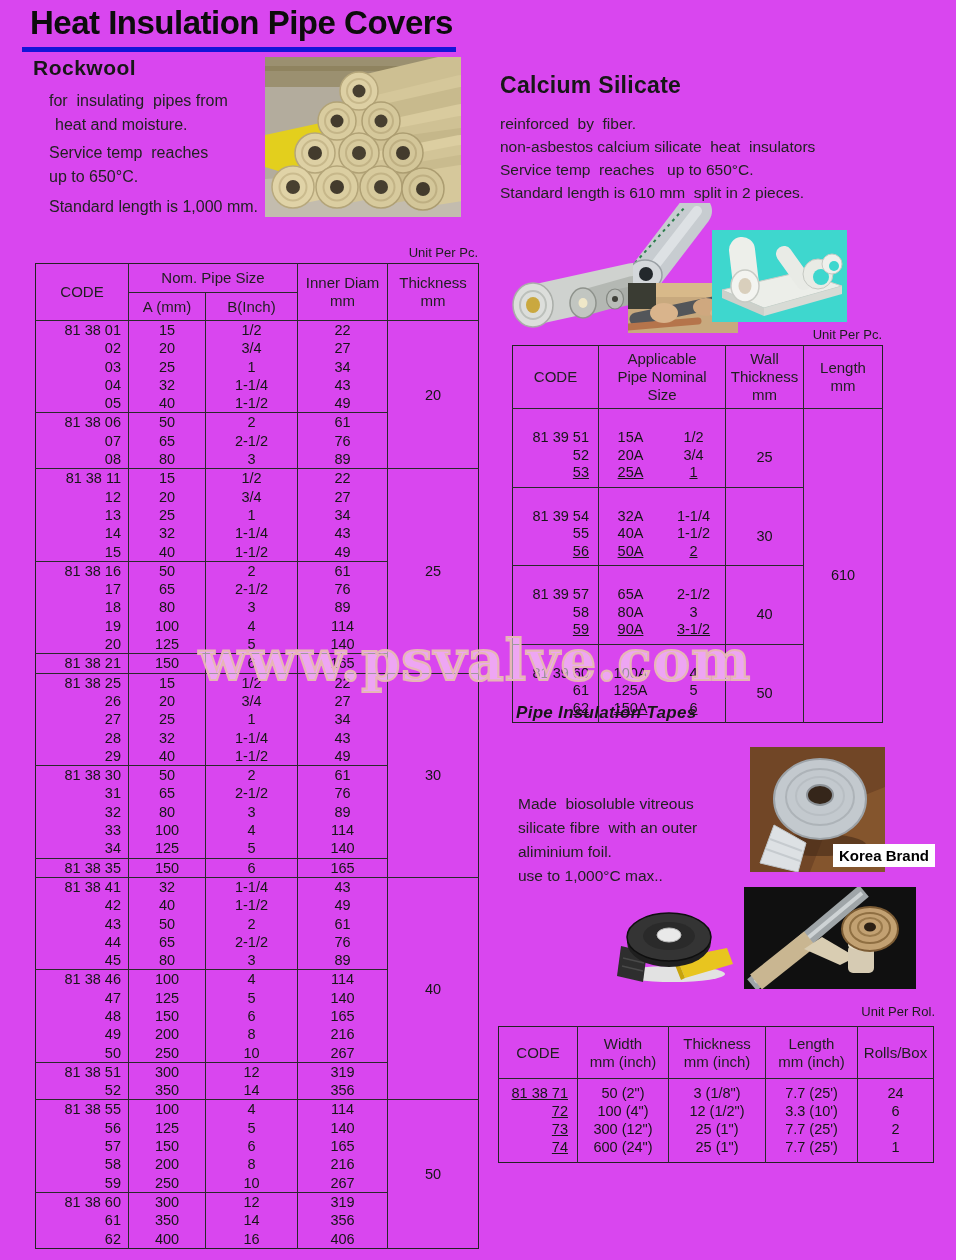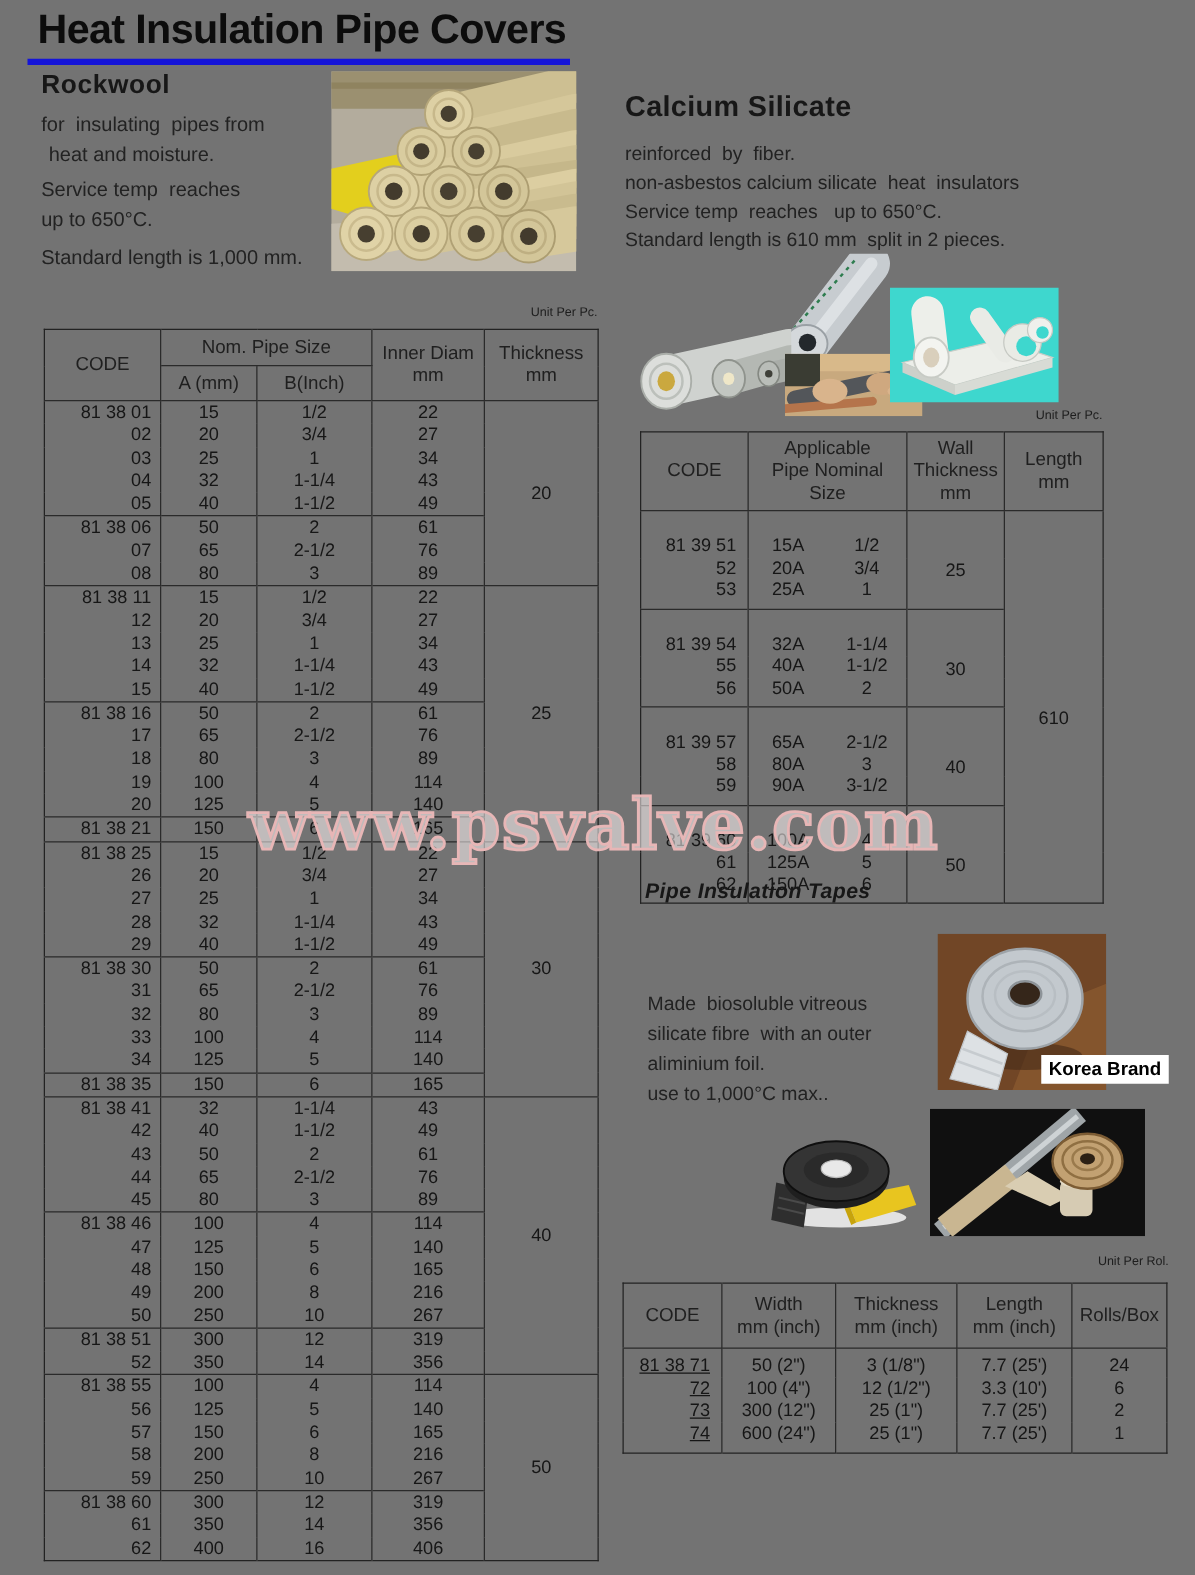--- a/index.html
+++ b/index.html
@@ -1,54 +1,54 @@
 <!DOCTYPE html>
 <html><head>
 <meta charset="utf-8">
 <style>
   * { margin:0; padding:0; box-sizing:border-box; }
   html,body { background:#ffffff; }
   .canvas {
     position:relative; width:956px; height:1260px; margin:0 auto;
-    background:#737373; overflow:hidden;
+    background:#d946ef; overflow:hidden;
     font-family:"Liberation Sans", sans-serif; color:#1b1b1b;
   }
   .abs { position:absolute; }
 
   
   .page-title {
     left:30px; top:4px; font-size:33px; font-weight:bold; letter-spacing:-0.5px; color:#0c0c0c;
   }
   .title-underline { left:22px; top:47px; width:434px; height:5px; background:#1414d8; }
 
   
   .sec-heading { font-weight:bold; color:#171717; }
   .desc-line { white-space:pre-wrap; color:#222; }
 
   #rockwool-block { left:33px; top:56px; width:232px; }
   #rockwool-block .sec-heading { font-size:21px; margin-bottom:12px; letter-spacing:0.5px; }
-  #rockwool-block .desc-line { font-size:16px; }
+  #rockwool-block .desc-line { font-size:16px;margin-left:16px; }
   #rockwool-block .desc-line:nth-of-type(2) { margin-top:8px; }
   #rockwool-block .desc-line:nth-of-type(3) { margin-top:6px; padding-left:6px; }
   #rockwool-block .desc-line:nth-of-type(4) { margin-top:10px; }
   #rockwool-block .desc-line:nth-of-type(5) { margin-top:6px; }
   #rockwool-block .desc-line:nth-of-type(6) { margin-top:12px; }
 
   #calcium-block { left:500px; top:72px; width:450px; }
   #calcium-block .sec-heading { font-size:23px; margin-bottom:16px; letter-spacing:0.3px; }
   #calcium-block .desc-line { font-size:15.5px; }
   #calcium-block .desc-line + .desc-line { margin-top:5px; }
 
   #tapes-block { left:516px; top:703px; width:320px; }
   #tapes-block .sec-heading { font-style:italic; font-size:17px; letter-spacing:0.3px; }
   #tapes-block .sec-subheading { font-style:italic; font-weight:bold; font-size:19px; margin-top:1px; }
   #tapes-desc { left:518px; top:795px; width:240px; }
   #tapes-desc .desc-line { font-size:15.5px; margin-bottom:6px; }
 
-  .unit-label { font-size:10px; color:#1d1d1d; text-align:right; }
+  .unit-label { font-size:13px; color:#1d1d1d; text-align:right; }
   #unit-rockwool { left:368px; top:245px; width:110px; }
   #unit-calcium  { left:772px; top:327px; width:110px; }
   #unit-tapes    { left:825px; top:1004px; width:110px; }
 
   .brand-label {
     left:833px; top:844px; width:102px; background:#ffffff;
     font-size:15px; font-weight:bold; text-align:center; padding:3px 0; color:#000;
   }
 
   
@@ -64,21 +64,21 @@
   #rockwool-table tbody td { height:18.3px; line-height:18.3px; text-align:center; padding:0; }
   #rockwool-table tbody td.c-code { text-align:right; padding-right:7px; }
   #rockwool-table tr.sub-start td { border-top:1.3px solid #2a2a2a; }
   #rockwool-table tr.grp-start td { border-top:1.3px solid #2a2a2a; }
 
   #calcium-table { left:512px; top:345px; width:370px; border:1.8px solid #232323; }
   #calcium-table thead th { height:63px; }
   #calcium-table tbody td { height:17.5px; line-height:17.5px; text-align:center; padding:0; }
   #calcium-table tbody td.c-code { text-align:right; padding-right:9px; }
   #calcium-table tr.g-first td { padding-top:20px; }
-  #calcium-table tr.g-last td  { padding-bottom:5px; }
+  #calcium-table tr.g-last td  { padding-bottom:5px;text-decoration:underline; }
   #calcium-table tr.grp-start td { border-top:1.3px solid #2a2a2a; }
   .sz { display:flex; }
   .sz span { display:inline-block; width:50%; text-align:center; }
 
   #tapes-table { left:498px; top:1026px; width:435px; border:1.8px solid #232323; }
   #tapes-table thead th { height:52px; }
   #tapes-table tbody td { height:18px; line-height:18px; text-align:center; padding:0; }
   #tapes-table tbody td.c-code { text-align:right; padding-right:9px;text-decoration:underline; }
   #tapes-table tr.g-first td { padding-top:5px; }
   #tapes-table tr.g-last td  { padding-bottom:6px; }

